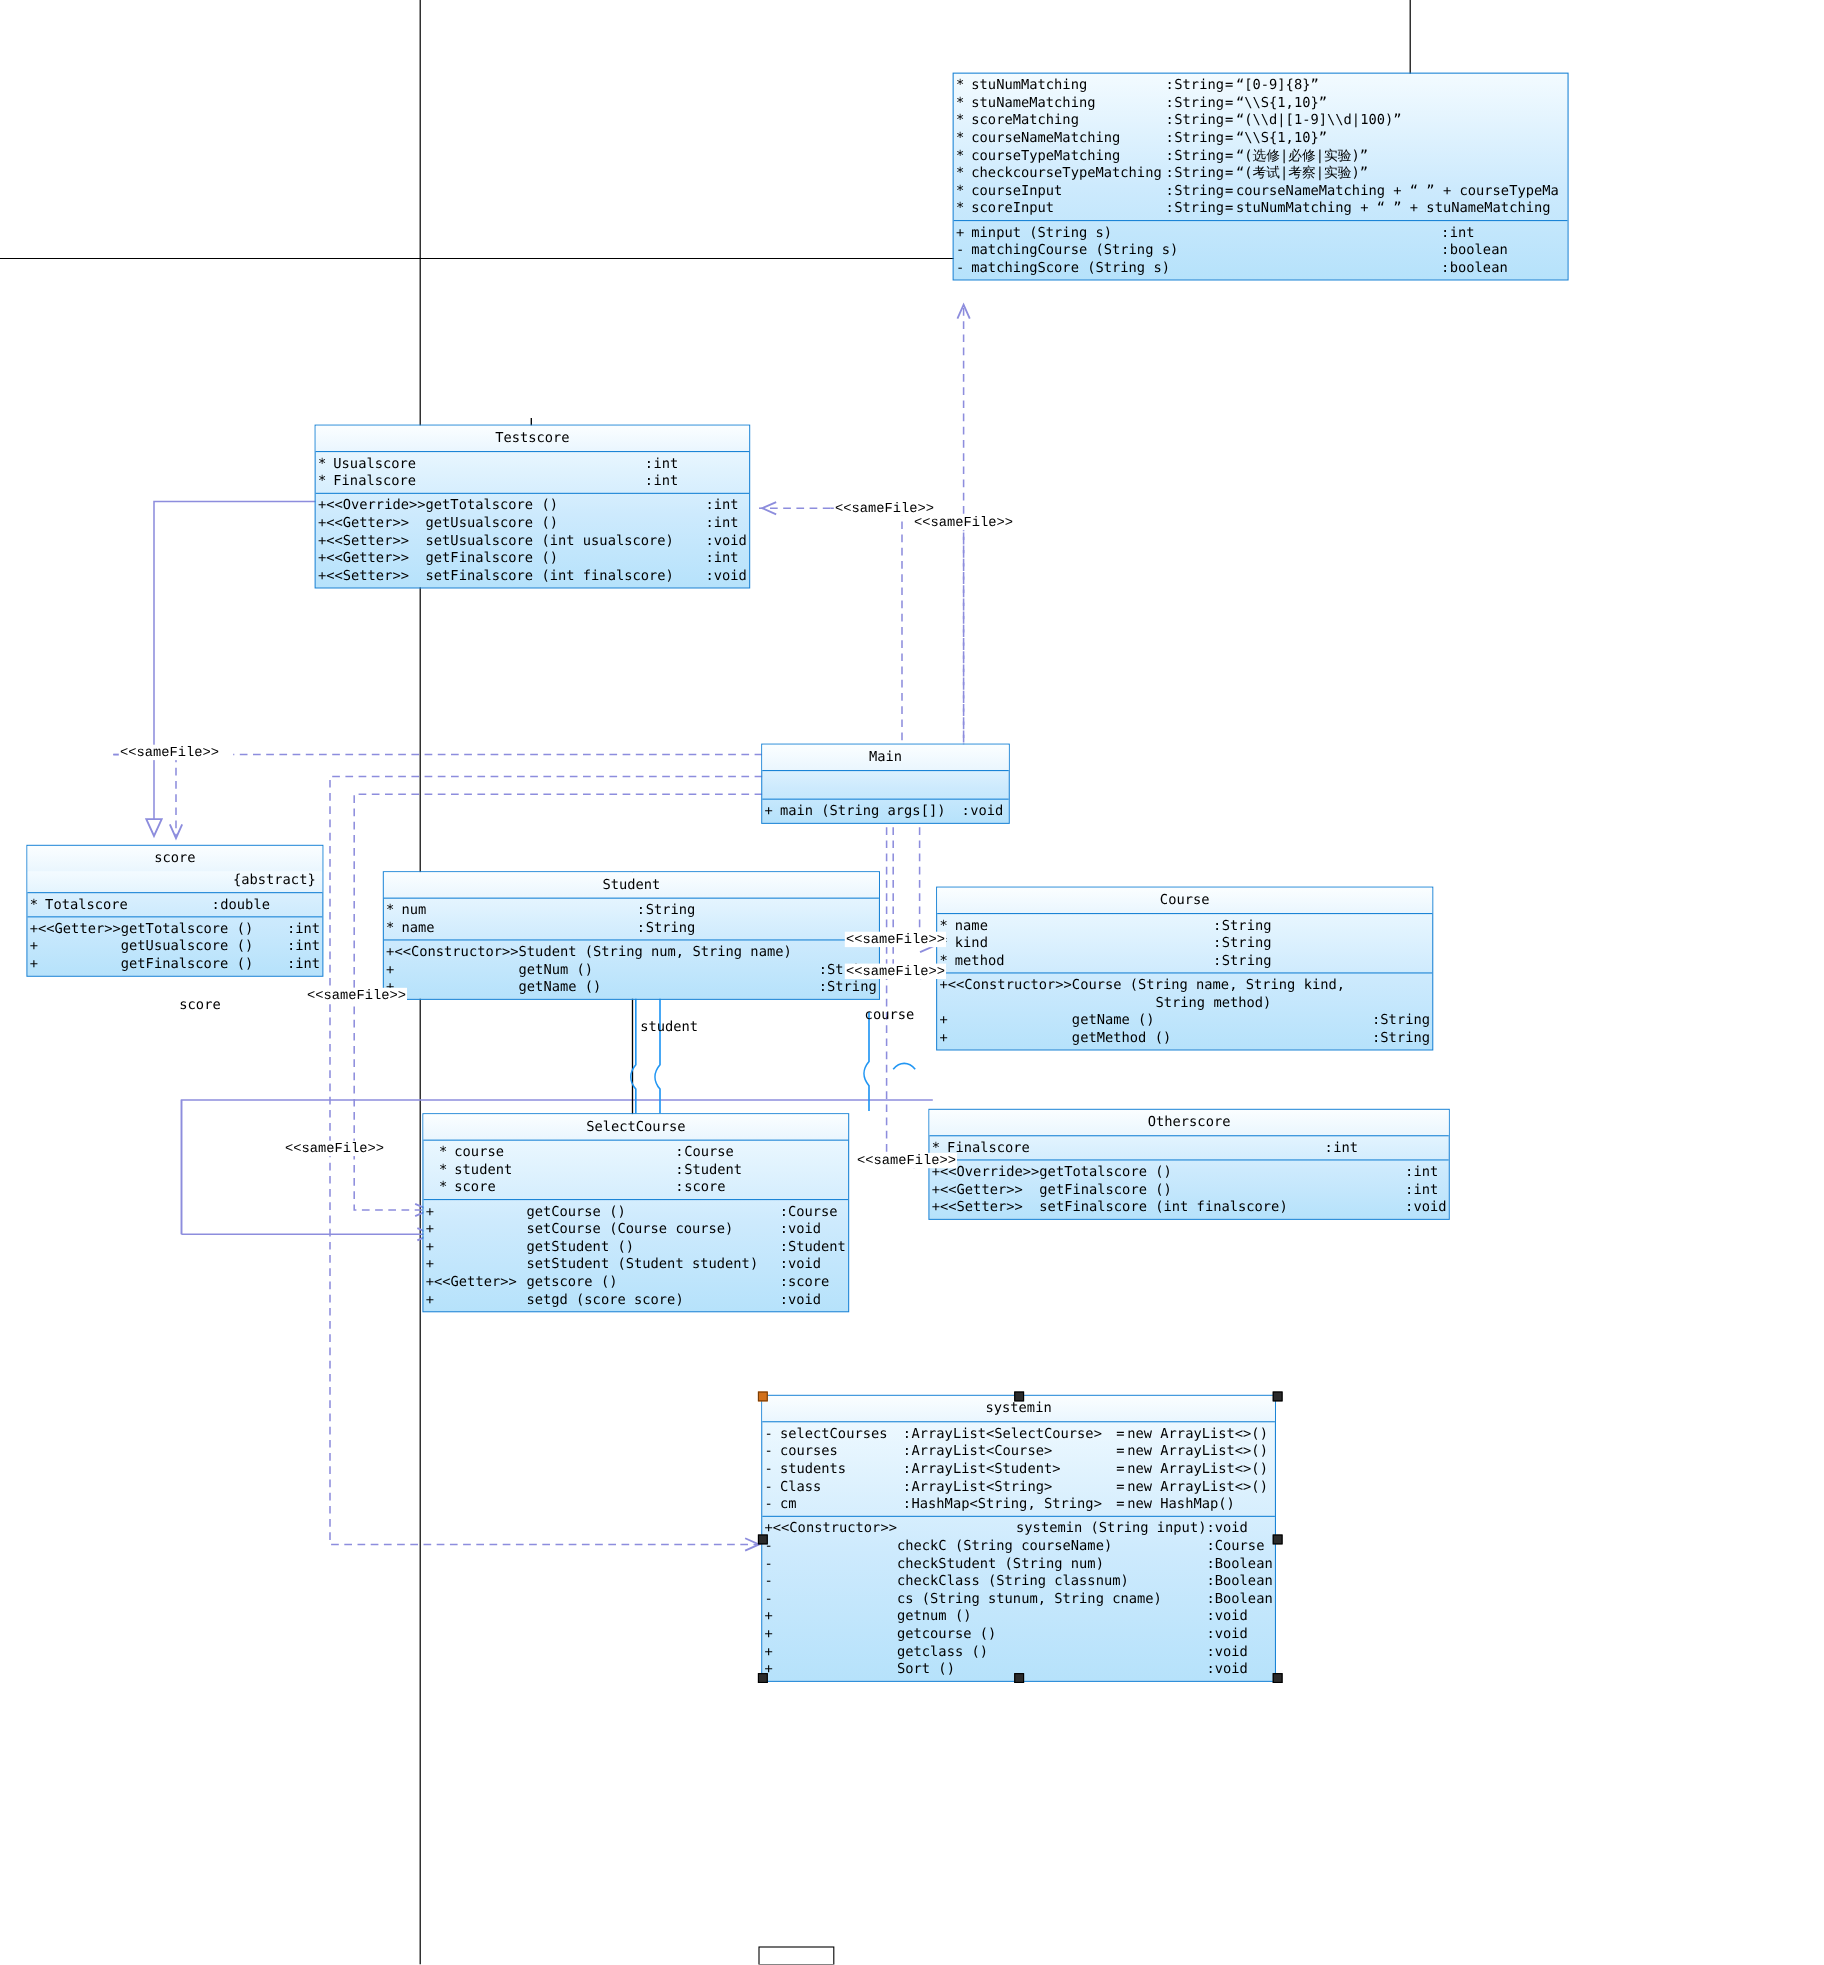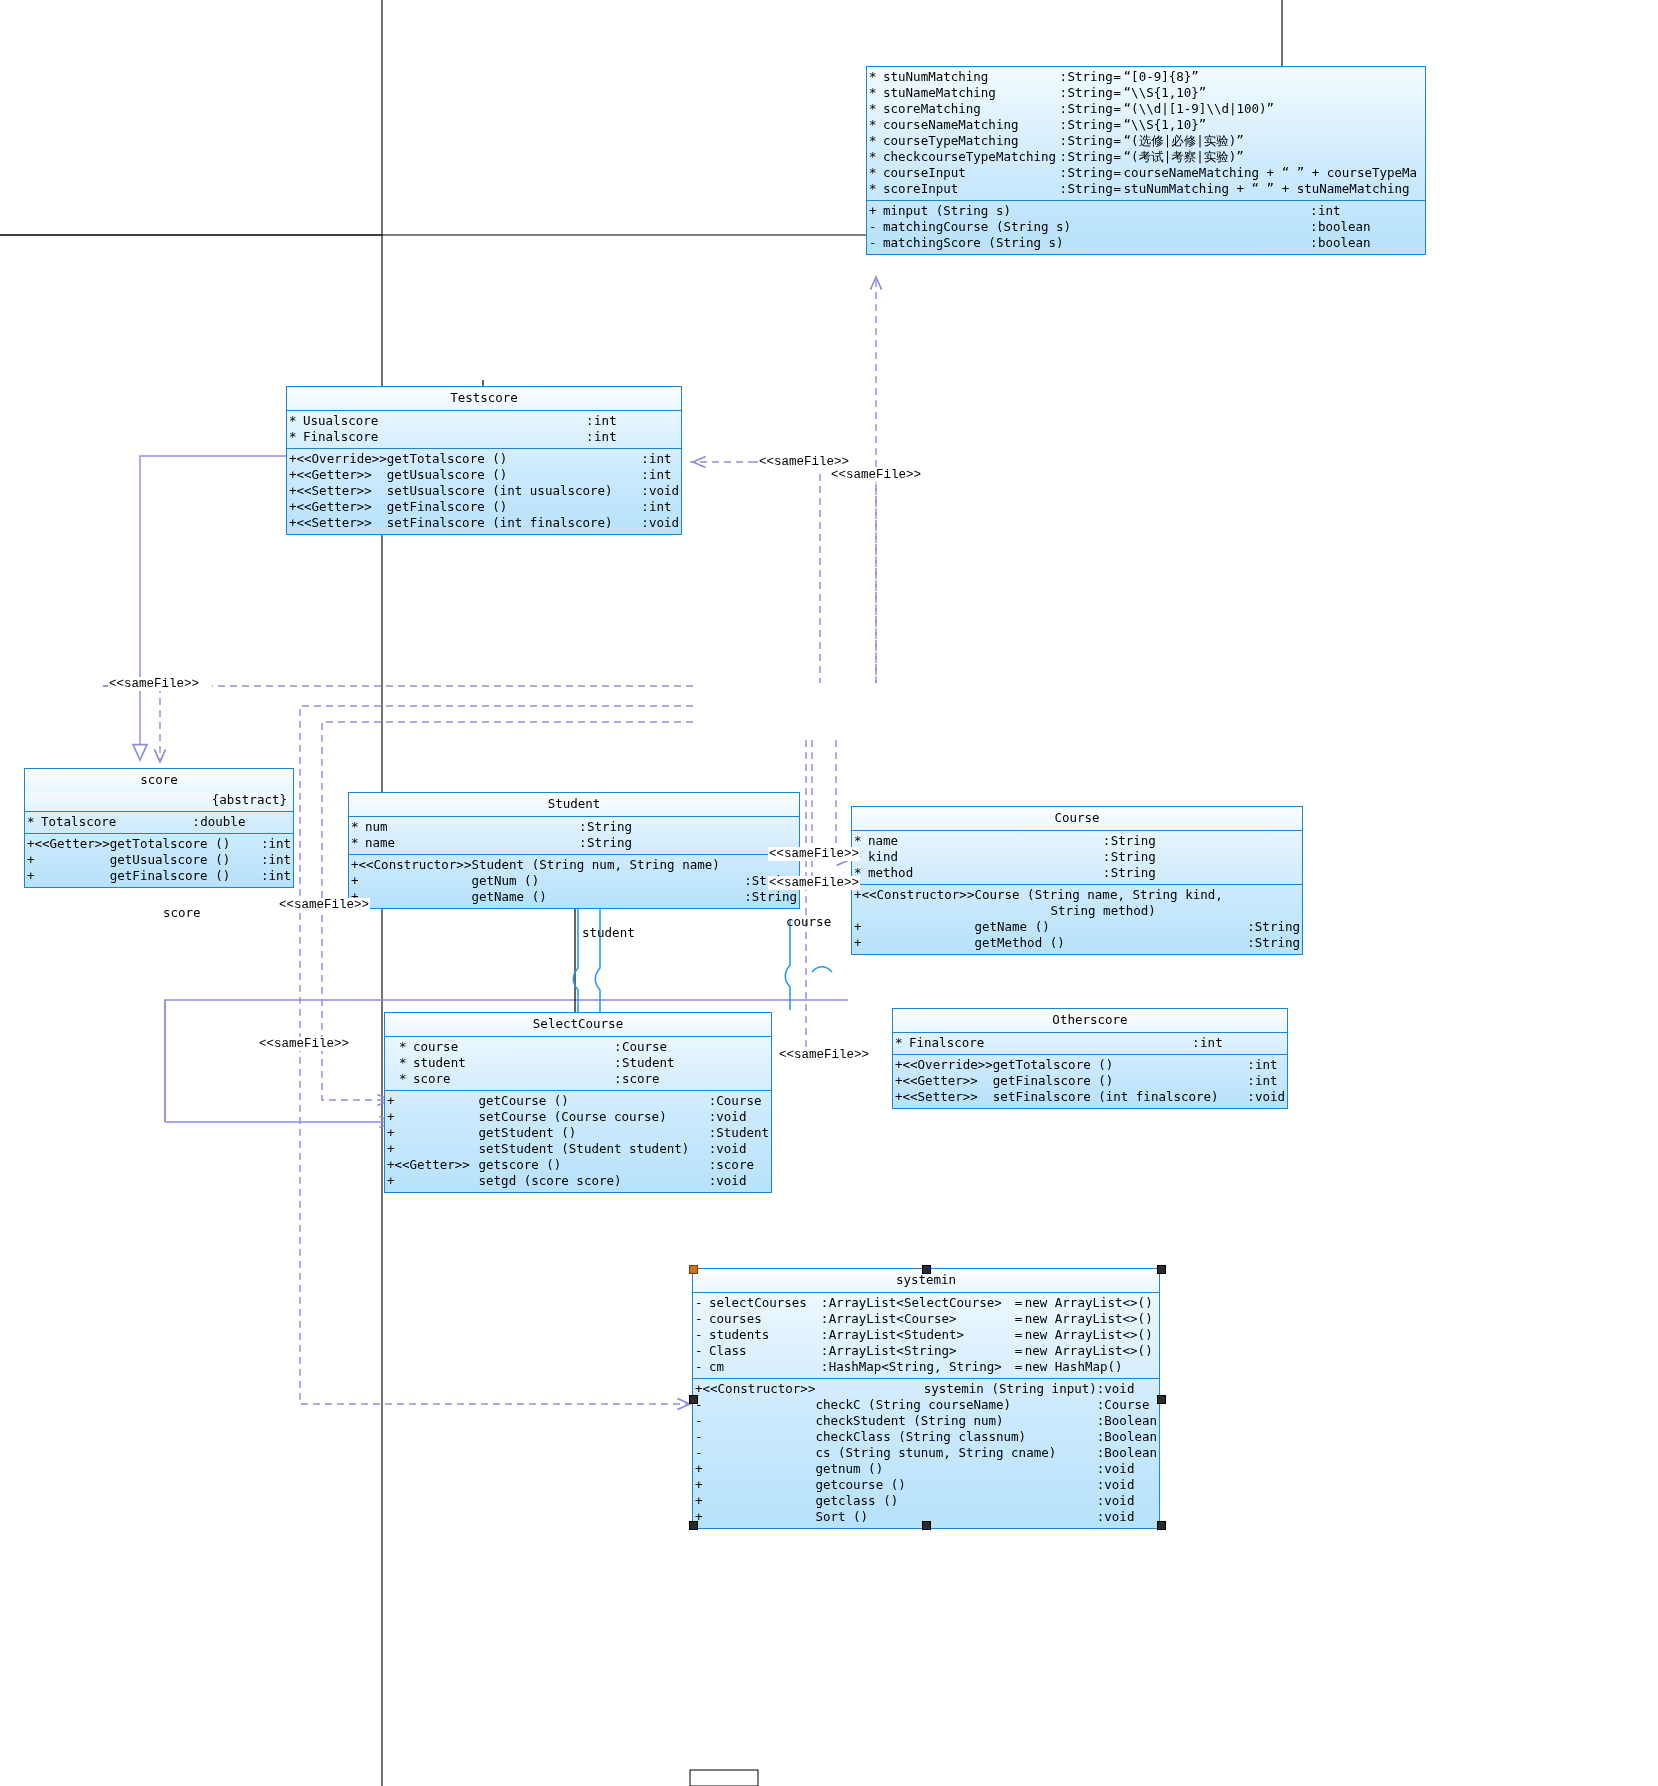--- a/index.html
+++ b/index.html
@@ -380,20 +380,36 @@
           <td class="stereo">&lt;&lt;Setter&gt;&gt;</td>
           <td class="nm">setFinalscore (int finalscore)</td>
           <td class="colon">:</td>
           <td class="rettype">void</td>
         </tr>
       </tbody>
         </table>
     </div>
   </div>
 
+  <div class="uml" style="left:692px; top:676px; width:226px;">
+    <div class="title">Main</div>
+    <div class="compartment attrs" style="height:20px;"></div>
+    <div class="compartment ops">
+      <table class="rows">
+        <tbody>
+            <tr>
+          <td class="vis">+</td>
+          <td class="nm">main (String args[])</td>
+          <td class="colon">:</td>
+          <td class="rettype">void</td>
+        </tr>
+      </tbody>
+        </table>
+    </div>
+  </div>
 
   <div class="uml" style="left:24px; top:768px; width:270px;">
     <div class="title" style="border-bottom:none;">score</div>
     <div class="sub">{abstract}</div>
     <div class="compartment attrs">
       <table class="rows">
         <tbody>
             <tr>
           <td class="vis">*</td>
           <td class="nm">Totalscore</td>
@@ -621,21 +637,21 @@
           <td class="stereo"></td>
           <td class="nm">setgd (score score)</td>
           <td class="colon">:</td>
           <td class="rettype">void</td>
         </tr>
       </tbody>
         </table>
     </div>
   </div>
 
-  <div class="uml" style="left:892px; top:1008px; width:396px;">
+  <div class="uml" style="left:844px; top:1008px; width:474px;">
     <div class="title">Otherscore</div>
     <div class="compartment attrs">
       <table class="rows">
         <tbody>
             <tr>
           <td class="vis">*</td>
           <td class="nm">Finalscore</td>
           <td class="colon">:</td>
           <td class="ty">int</td>
           <td class="pad"></td>

